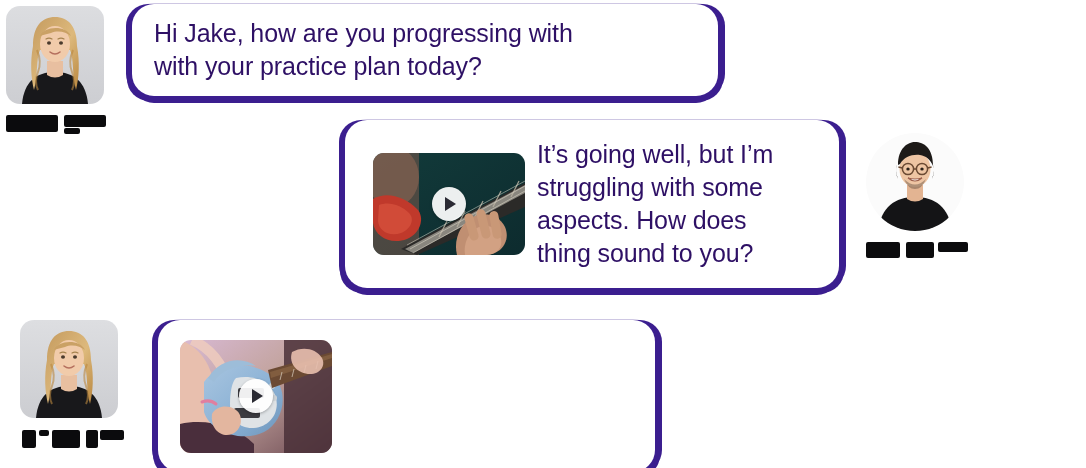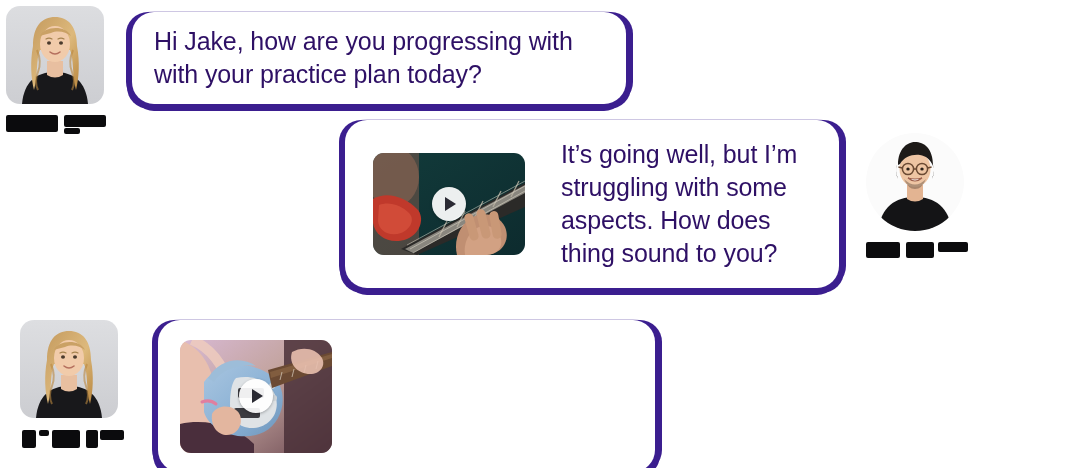--- a/index.html
+++ b/index.html
@@ -87,33 +87,33 @@
     color: #2e1065;
     font-size: 25px;
     line-height: 33px;
     font-weight: 400;
     white-space: pre-line;
     letter-spacing: -0.1px;
   }
 
   #bubble-1 {
     left: 132px;
-    top: 12px;
-    width: 494px;
+    top: 4px;
+    width: 586px;
     height: 92px;
     padding: 0 12px 0 22px;
   }
 
   #bubble-2 {
     left: 345px;
     top: 120px;
     width: 494px;
     height: 168px;
     padding: 0 18px 0 28px;
-    gap: 36px;
+    gap: 12px;
   }
 
   #bubble-3 {
     left: 158px;
     top: 320px;
     width: 497px;
     height: 152px;
     padding: 0 18px 0 22px;
     gap: 20px;
   }

